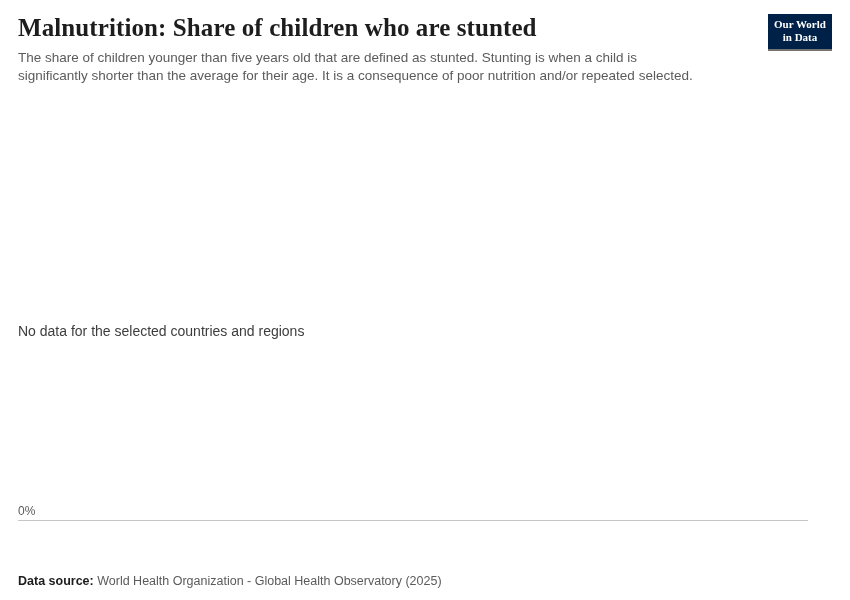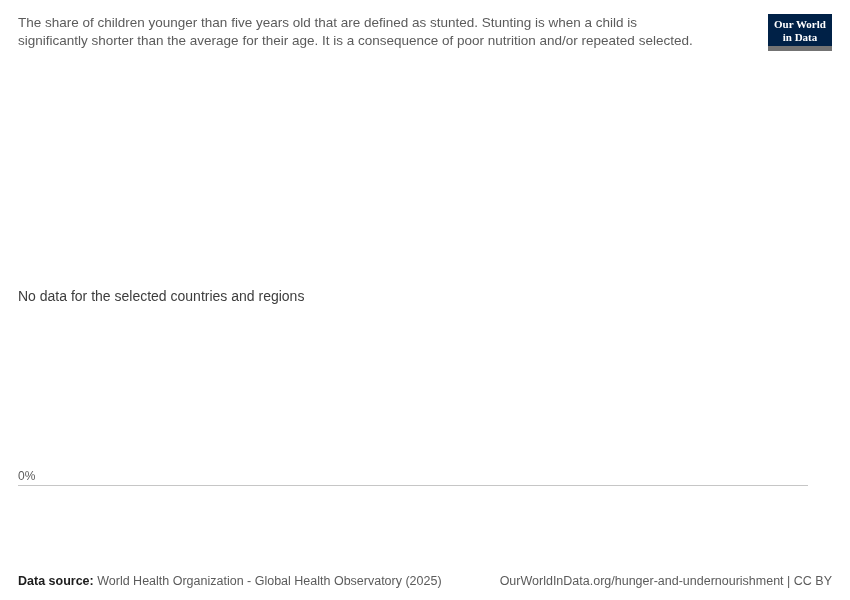--- a/index.html
+++ b/index.html
@@ -53,21 +53,21 @@
     height: 37px;
     background: #002147;
     color: #ffffff;
     font-family: "Liberation Serif", serif;
     font-weight: 700;
     font-size: 11px;
     line-height: 12.5px;
     text-align: center;
     padding-top: 4px;
     box-sizing: border-box;
-    border-bottom: 5px solid #737373;
+    border-bottom: 2px solid #737373;
   }
   .owid-logo .l2 { display: block; }
 
   
   .chart-area {
     position: relative;
     height: 430px;
     margin-top: 6px;
   }
   .no-data-msg {
@@ -117,20 +117,21 @@
   .footer-right {
     text-align: right;
   }
 </style>
 </head>
 <body>
 
 <div class="page">
 
   <div class="header">
+    <h1 class="chart-title">Malnutrition: Share of children who are stunted</h1>
     <p class="chart-subtitle">The share of children younger than five years old that are defined as stunted. Stunting is when a child is significantly shorter than the average for their age. It is a consequence of poor nutrition and/or repeated selected.</p>
 
     <div class="owid-logo">
       <span class="l1">Our World</span>
       <span class="l2">in Data</span>
     </div>
   </div>
 
   <div class="chart-area">
     <div class="no-data-msg">No data for the selected countries and regions</div>
@@ -139,16 +140,15 @@
       <div class="axis-tick-label">0%</div>
       <div class="axis-line"></div>
     </div>
   </div>
 
   <div class="footer">
     <div class="footer-left">
       <span class="label">Data source:</span>
       <span>World Health Organization - Global Health Observatory (2025)</span>
     </div>
-    <div class="footer-right">OurWorldInData.org/hunger-and-undernourishment | CC BY</div>
   </div>
 
 </div>
 
 </body></html>

